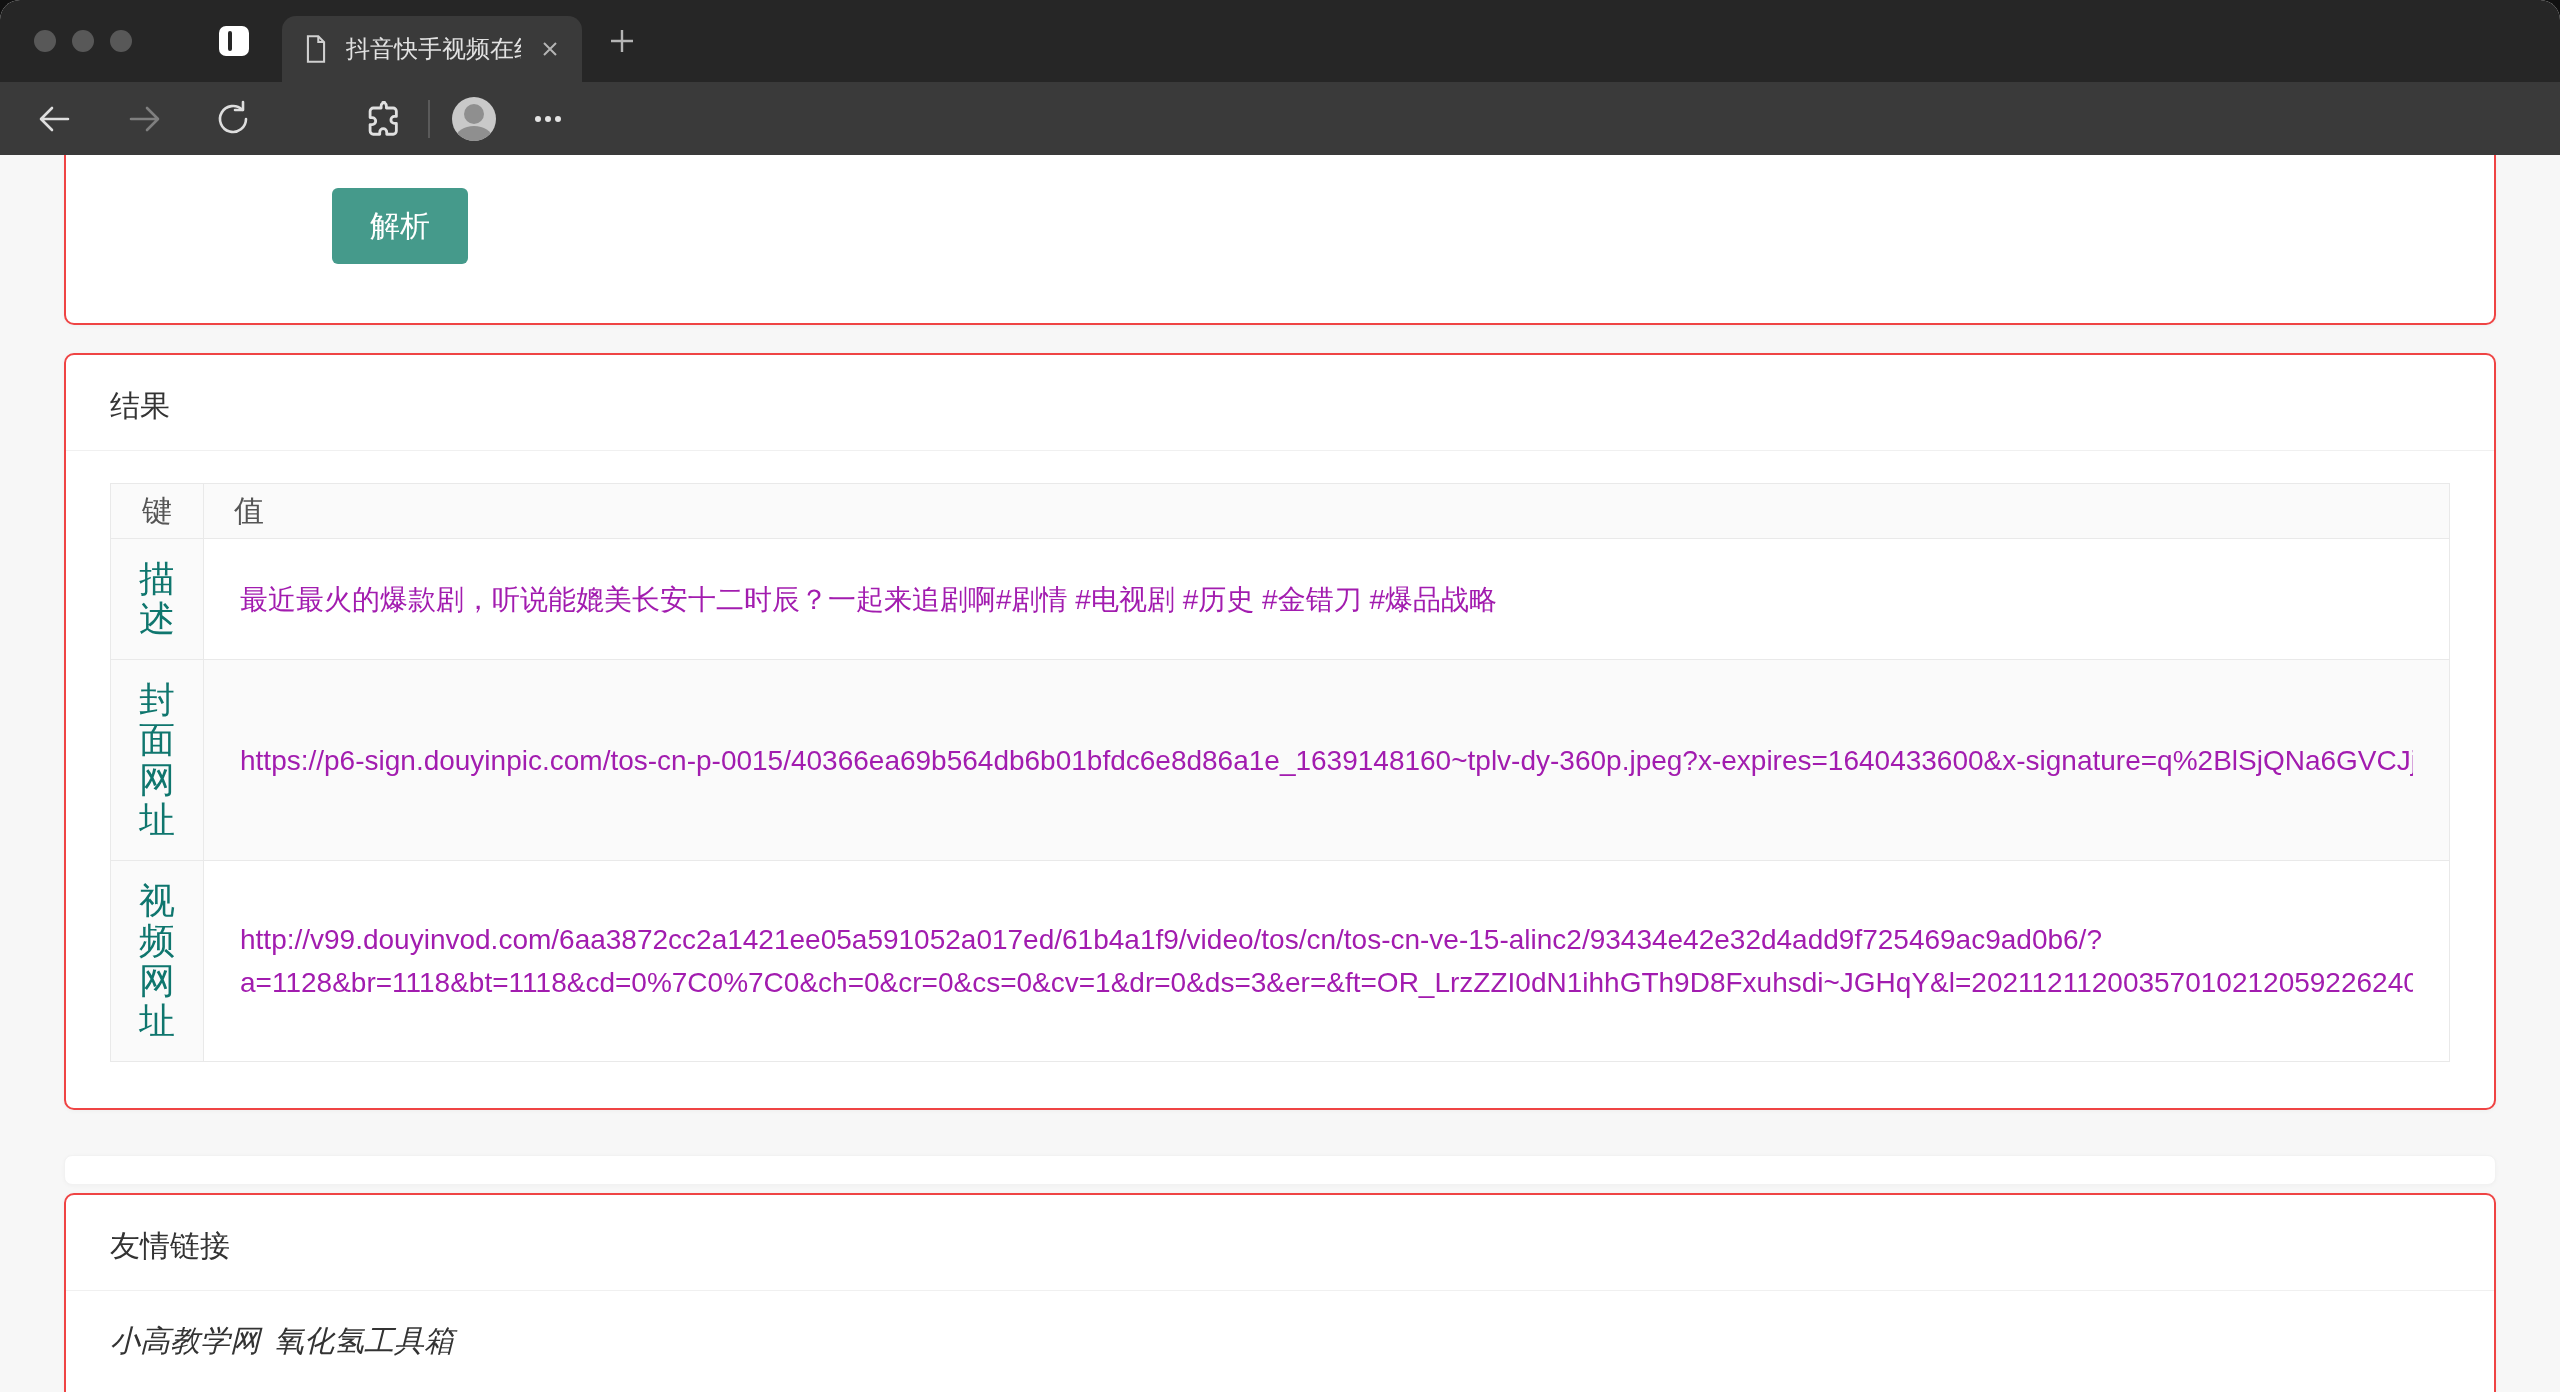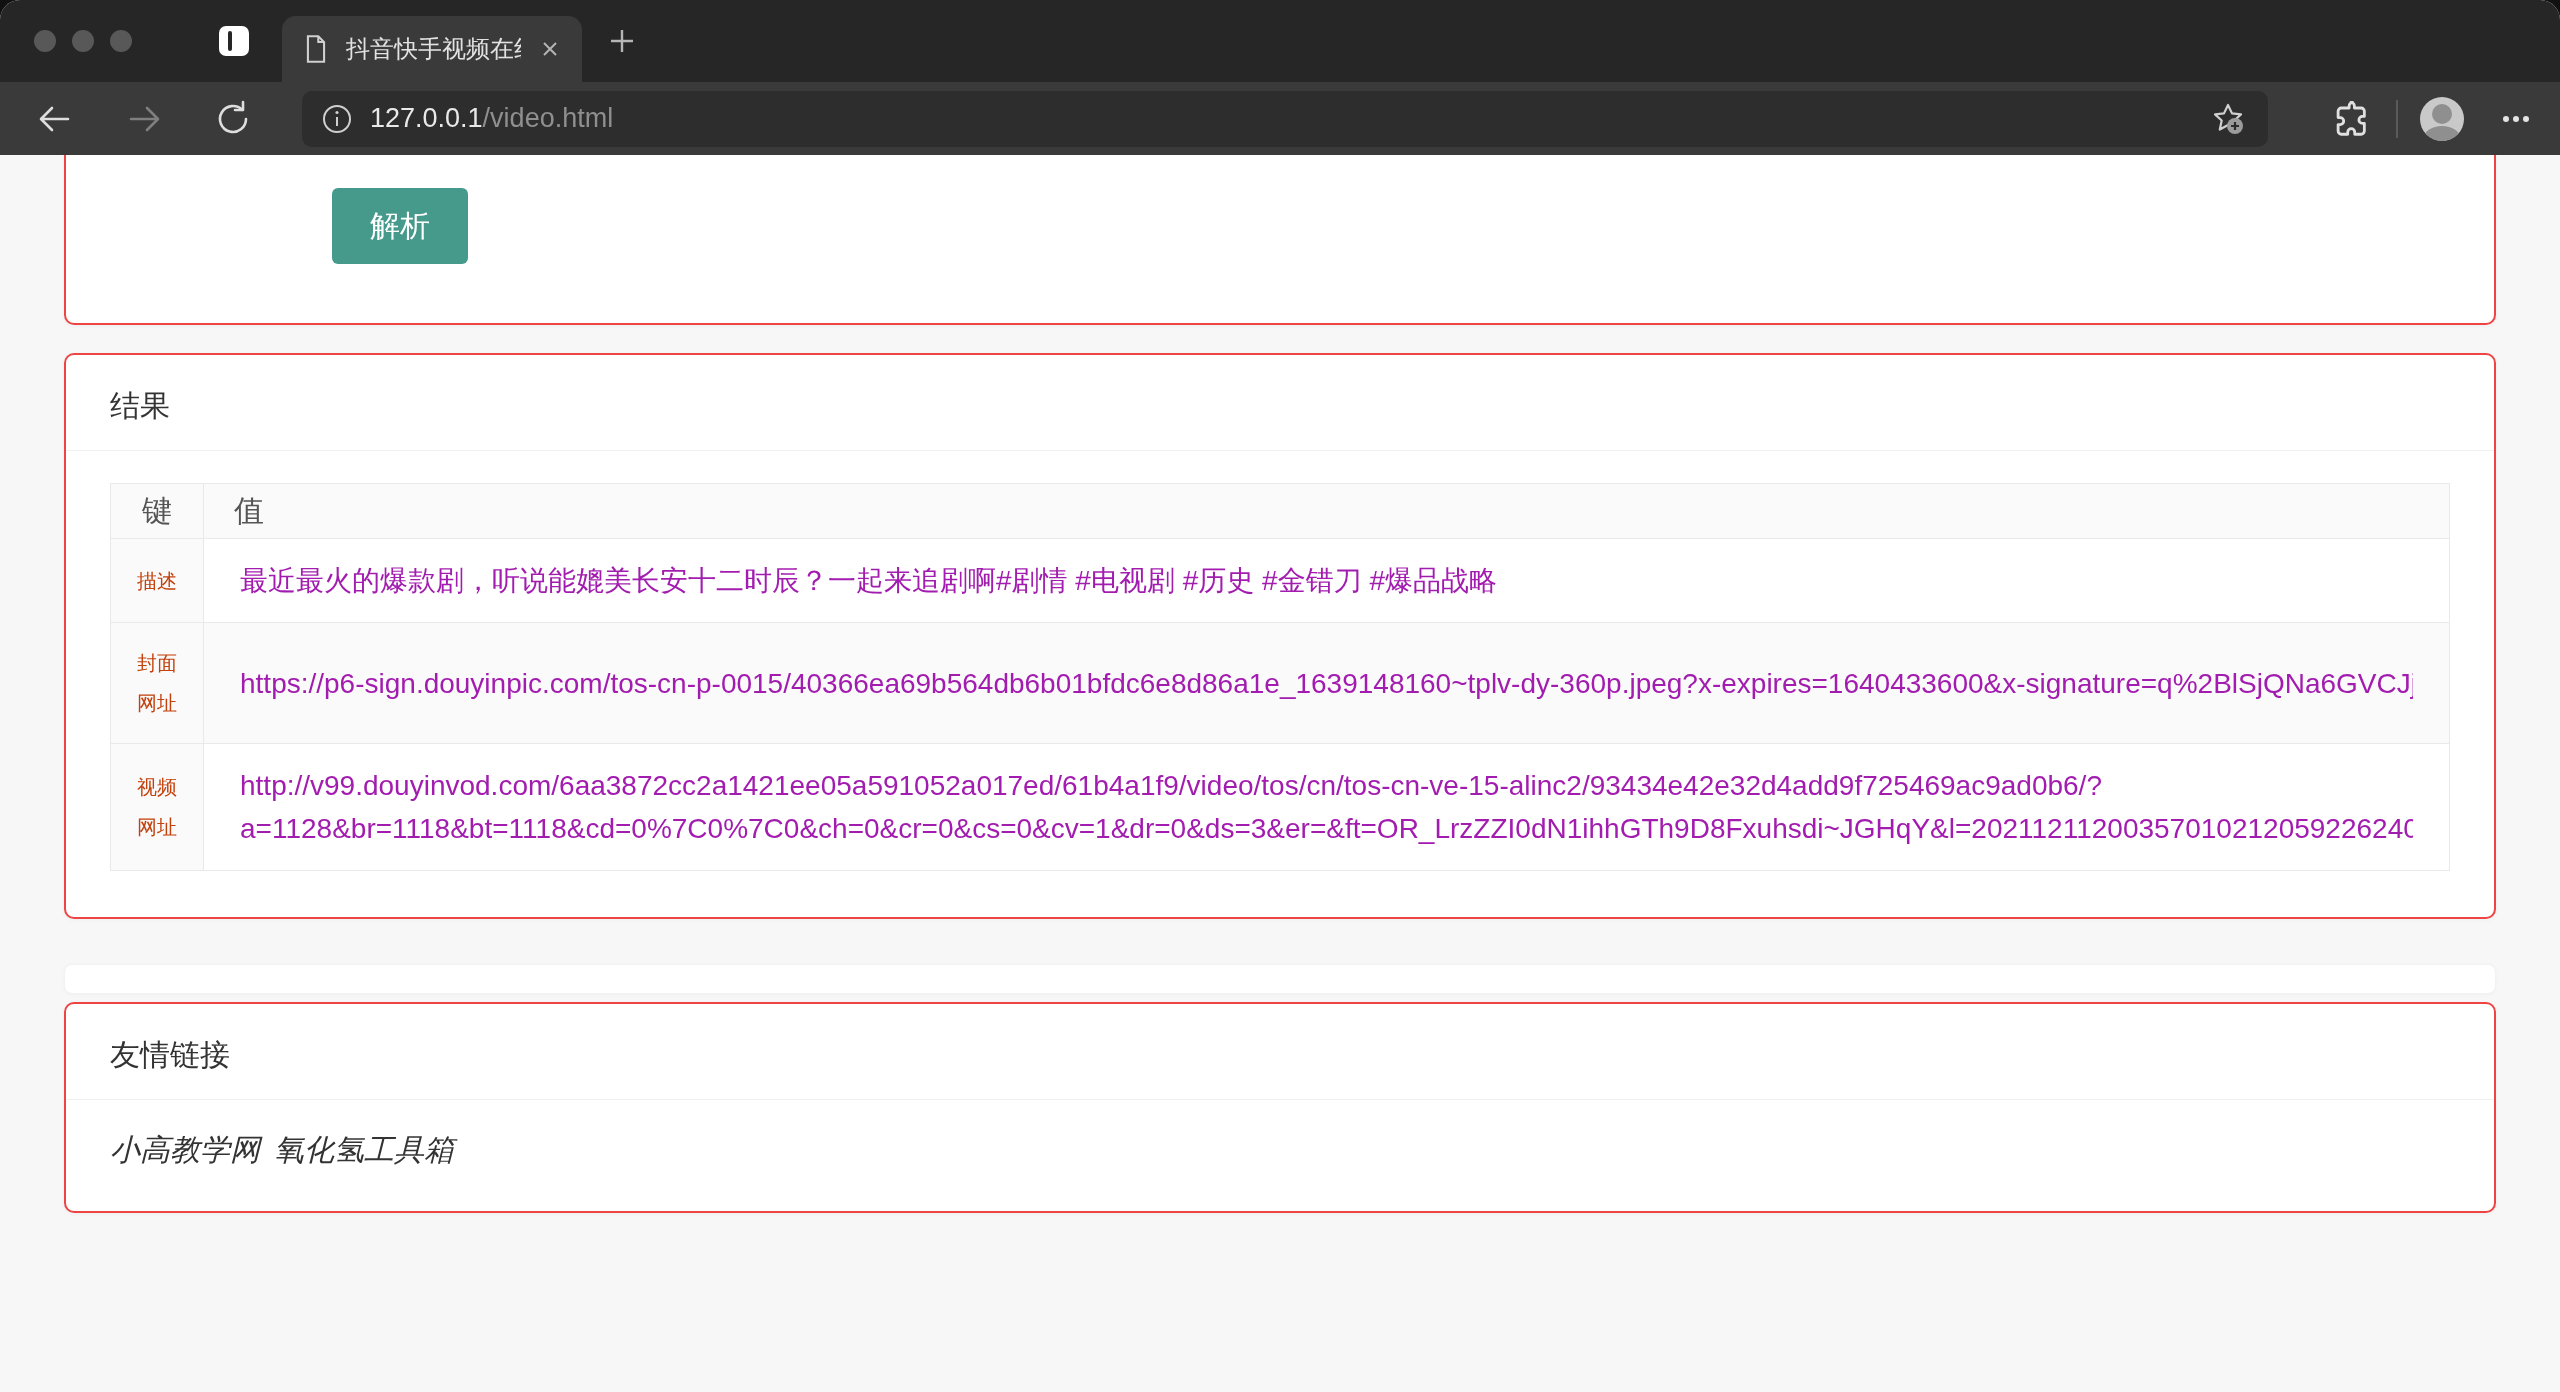--- a/index.html
+++ b/index.html
@@ -38,21 +38,21 @@
   .parse-btn { position:absolute; left:266px; top:33px; width:136px; height:76px; background:var(--accent,#459a8b); color:#ffffff; font-size:30px; border:none; border-radius:6px; cursor:pointer; font-family:inherit; }
   .card-result { margin-top:28px; padding-top:36px; }
   .section-title { font-size:30px; font-weight:normal; color:#333333; padding:0 44px; line-height:30px; }
   .card hr { border:none; border-top:1px solid #f0f0f0; margin-top:29px; }
   .table-wrap { padding:32px 44px 46px 44px; overflow:hidden; }
   table.result-table { width:100%; border-collapse:collapse; table-layout:fixed; }
   .result-table th, .result-table td { border:1px solid #e9e9e9; vertical-align:middle; font-weight:normal; }
   .result-table col.keycol { width:93px; }
   .result-table thead th { background:#fafafa; font-size:30px; color:#555555; padding:11px 25px; line-height:32px; }
   .result-table thead th.val-h { text-align:left; padding-left:30px; }
-  .result-table tbody th { background:#fafafa; width:93px; padding:20px 25px; font-size:20px; color:#c2410c; line-height:40px; text-align:center; word-break:break-all; }
+  .result-table tbody th { background:#fafafa; width:93px; padding:20px 25px; font-size:36px; color:#0f766e; line-height:40px; text-align:center; word-break:break-all; }
   .result-table tbody td { padding:20px 36px; font-size:28px; color:#a21caf; line-height:43px; }
   .result-table tbody tr:nth-child(2) td { background:#fafafa; }
   .clip { white-space:nowrap; overflow:hidden; }
   .strip { margin-top:45px; height:30px; background:#ffffff; border:1px solid #f2f2f2; border-radius:8px; box-shadow:0 1px 4px rgba(0,0,0,0.03); }
   .card-links { margin-top:8px; padding-top:36px; }
   .links-row { padding:30px 44px 40px 44px; font-size:30px; color:#333333; }
   .links-row a { color:#333333; text-decoration:none; margin-right:14px; cursor:pointer;font-style:italic; }
 
   svg { display:block; }
 </style>
@@ -103,37 +103,20 @@
     <div class="navbtn">
       <svg width="40" height="40" viewBox="0 0 40 40" fill="none" stroke="#7f7f7f" stroke-width="2.6" stroke-linecap="round" stroke-linejoin="round">
         <path d="M7 20h26M23 9l11 11-11 11"></path>
       </svg>
     </div>
     <div class="navbtn">
       <svg width="40" height="40" viewBox="0 0 40 40" fill="none" stroke="#dedede" stroke-width="2.6" stroke-linecap="round" stroke-linejoin="round">
         <path d="M33 20a13 13 0 1 1-3.8-9.2"></path>
         <path d="M30 3v8h-8"></path>
       </svg>
-    </div>
-    <div class="addressbar">
-      <span>
-        <svg width="34" height="34" viewBox="0 0 34 34" fill="none" stroke="#cfcfcf" stroke-width="2">
-          <circle cx="17" cy="17" r="13"></circle>
-          <path d="M17 15v9"></path>
-          <circle cx="17" cy="10.5" r="1.6" fill="#cfcfcf" stroke="none"></circle>
-        </svg>
-      </span>
-      <span class="url"><span class="url-host">127.0.0.1</span><span class="url-path">/video.html</span></span>
-      <span class="star-btn">
-        <svg width="40" height="40" viewBox="0 0 40 40">
-          <path d="M20 6l4 8.4 9 1-6.7 6.1 1.9 9L20 26l-8.2 4.5 1.9-9L7 15.4l9-1z" fill="none" stroke="#cfcfcf" stroke-width="2.2" stroke-linejoin="round"></path>
-          <circle cx="27" cy="27" r="8" fill="#9b9b9b"></circle>
-          <path d="M27 23v8M23 27h8" stroke="#2d2d2d" stroke-width="2.2"></path>
-        </svg>
-      </span>
     </div>
     <div class="right-icons">
       <div class="iconbox">
         <svg width="42" height="42" viewBox="0 0 24 24" fill="none" stroke="#e0e0e0" stroke-width="1.6" stroke-linejoin="round">
           <path d="M13.5 2.5a2 2 0 0 0-2 2v1.2H7a1.8 1.8 0 0 0-1.8 1.8v3.7H6.4a2 2 0 1 1 0 4H5.2v3.7A1.8 1.8 0 0 0 7 20.7h3.7v-1.2a2 2 0 1 1 4 0v1.2h3.7a1.8 1.8 0 0 0 1.8-1.8v-4.4h-1.1a2 2 0 1 1 0-4h1.1V7.5a1.8 1.8 0 0 0-1.8-1.8h-3.9V4.5a2 2 0 0 0-2-2z"></path>
         </svg>
       </div>
       <div class="vsep"></div>
       <div class="avatar">
         <div class="head"></div>

